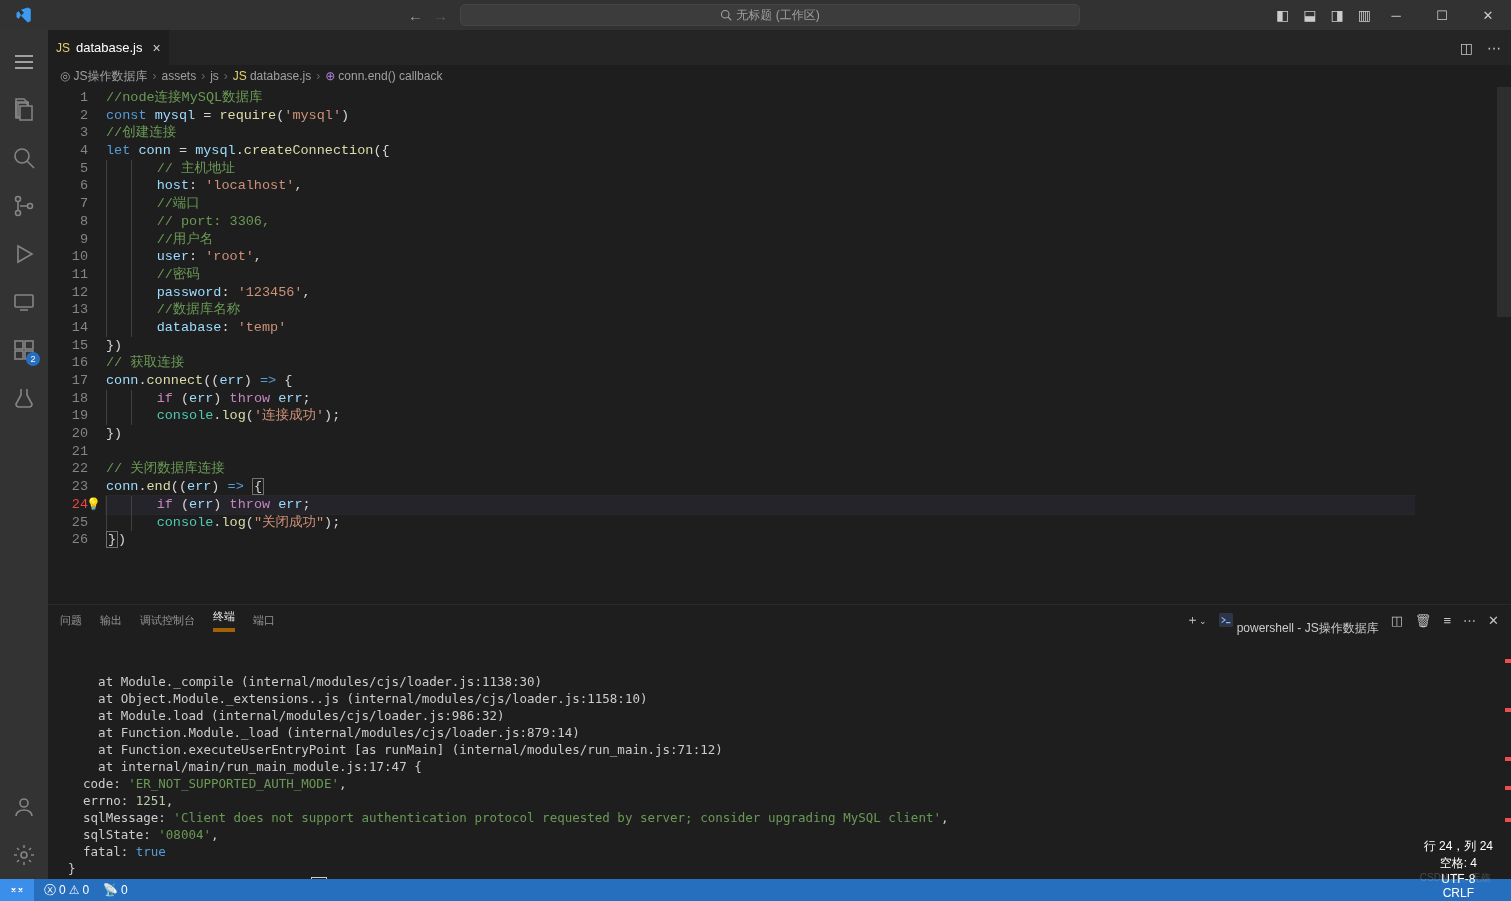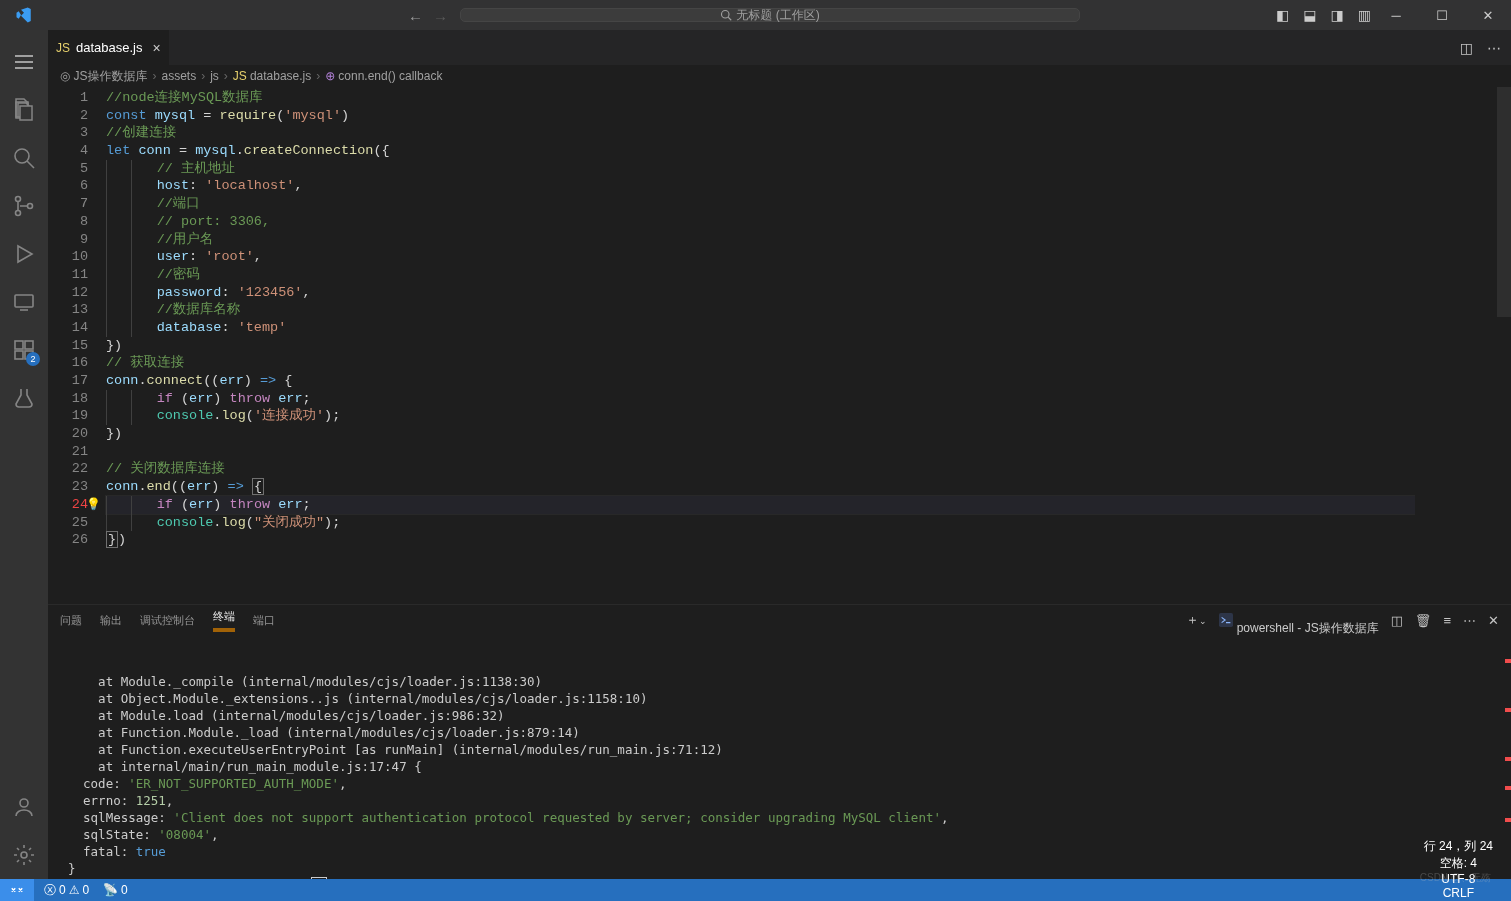--- a/index.html
+++ b/index.html
@@ -10,21 +10,21 @@
   font-size: 13px; color: #cccccc;
   overflow: hidden; display: flex; flex-direction: column;
 }
 
 .title-bar { height: 30px; background: #323233; display: flex; align-items: center; position: relative; }
 .title-bar .logo { width: 48px; display: flex; align-items: center; justify-content: center; }
 .title-bar .logo svg { width: 18px; height: 18px; }
 .title-bar .nav-arrows { display: flex; gap: 10px; margin-left: 360px; color: #9d9d9d; }
 .title-bar .nav-arrows span { cursor: pointer; font-size: 15px; }
 .title-bar .search-box {
-  margin-left: 12px; width: 620px; height: 14px;
+  margin-left: 12px; width: 620px; height: 22px;
   background: #3c3c3c; border: 1px solid #454545; border-radius: 5px;
   display: flex; align-items: center; justify-content: center; gap: 4px;
   color: #a0a0a0; font-size: 12px;
 }
 .title-bar .search-box svg { width: 12px; height: 12px; }
 .title-bar .layout-controls { position: absolute; right: 140px; display: flex; gap: 14px; color: #cccccc; font-size: 14px; }
 .title-bar .window-controls { position: absolute; right: 0; display: flex; }
 .title-bar .window-controls div { width: 46px; height: 30px; display: flex; align-items: center; justify-content: center; color: #ccc; }
 
 

